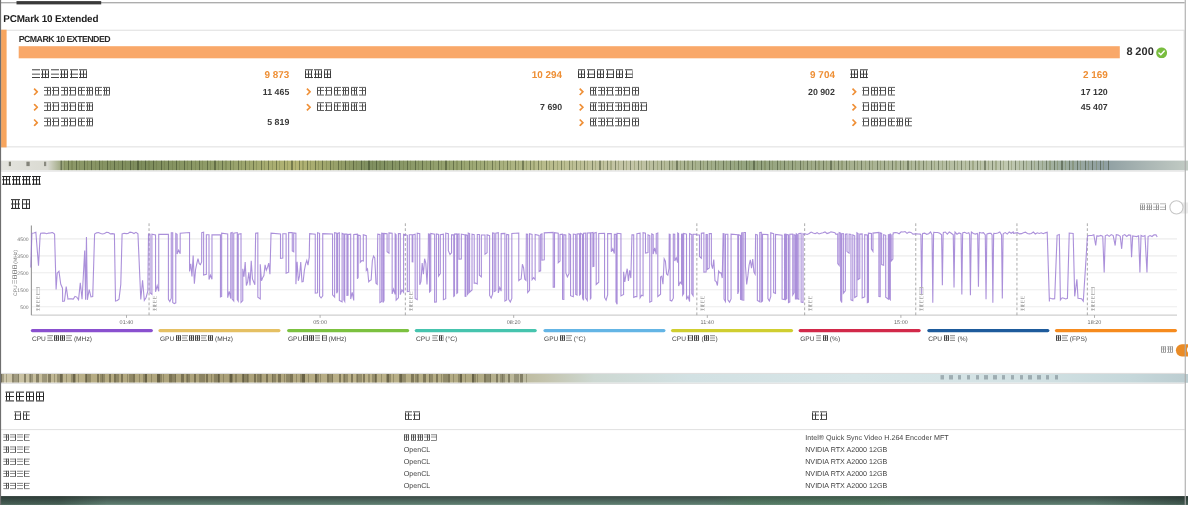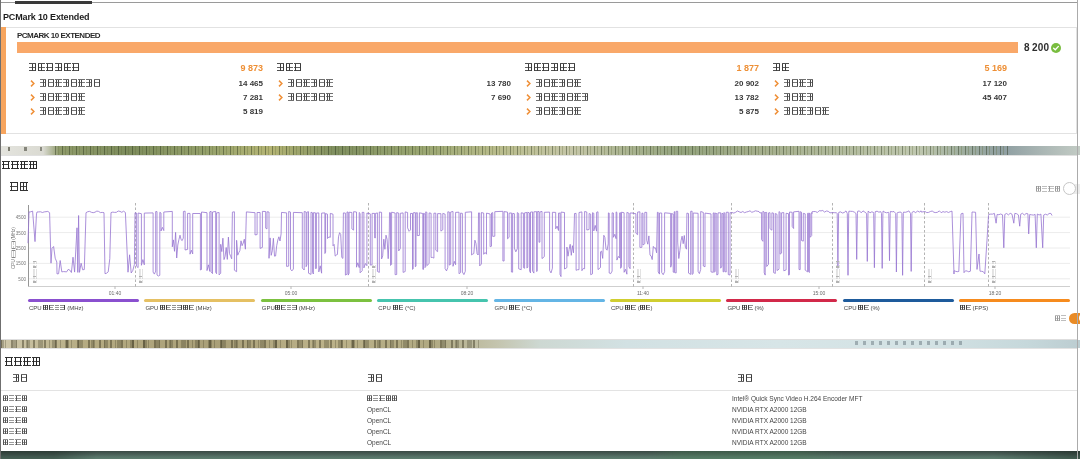--- a/index.html
+++ b/index.html
@@ -24,75 +24,72 @@
       <path d="M2.6 5.2 L4.3 6.8 L7.4 3.4" stroke="#fff" stroke-width="1.3" fill="none" stroke-linecap="round"></path>
     </svg>
 <div class="ab" style="left:28.5px;top:62.5px;font-size:9px"><span class="cj" style="width:50.6px;--k:#3c3c3c;"></span></div>
 <div class="ab" style="left:17px;top:62.5px;width:246px;text-align:right;font-size:9px;font-weight:bold;color:#ee8f35">9 873</div>
 <div class="ab" style="left:29.5px;top:79.5px">
       <svg style="display:block" width="5" height="7" viewBox="0 0 5 7">
         <path d="M1 .6 L3.9 3.5 L1 6.4" stroke="#ef9038" stroke-width="1.5" fill="none"></path>
       </svg>
     </div>
 <div class="ab" style="left:40px;top:79px;font-size:8px"><span class="cj" style="width:60.3px;--k:#4a4a4a;"></span></div>
-<div class="ab" style="left:17px;top:79px;width:246px;text-align:right;font-size:8px;font-weight:bold;color:#383838">14 465</div>
+<div class="ab" style="left:17px;top:79px;width:246px;text-align:right;font-size:8px;font-weight:bold;color:#383838">11 465</div>
 <div class="ab" style="left:29.5px;top:93.5px">
       <svg style="display:block" width="5" height="7" viewBox="0 0 5 7">
         <path d="M1 .6 L3.9 3.5 L1 6.4" stroke="#ef9038" stroke-width="1.5" fill="none"></path>
       </svg>
     </div>
 <div class="ab" style="left:40px;top:93px;font-size:8px"><span class="cj" style="width:45.0px;--k:#4a4a4a;"></span></div>
-<div class="ab" style="left:17px;top:93px;width:246px;text-align:right;font-size:8px;font-weight:bold;color:#383838">7 281</div>
 <div class="ab" style="left:29.5px;top:107.5px">
       <svg style="display:block" width="5" height="7" viewBox="0 0 5 7">
         <path d="M1 .6 L3.9 3.5 L1 6.4" stroke="#ef9038" stroke-width="1.5" fill="none"></path>
       </svg>
     </div>
 <div class="ab" style="left:40px;top:107px;font-size:8px"><span class="cj" style="width:45.0px;--k:#4a4a4a;"></span></div>
 <div class="ab" style="left:17px;top:107px;width:246px;text-align:right;font-size:8px;font-weight:bold;color:#383838">5 819</div>
 <div class="ab" style="left:276.5px;top:62.5px;font-size:9px"><span class="cj" style="width:24.7px;--k:#3c3c3c;"></span></div>
+<div class="ab" style="left:265px;top:62.5px;width:246px;text-align:right;font-size:9px;font-weight:bold;color:#ee8f35">10 294</div>
 <div class="ab" style="left:277.5px;top:79.5px">
       <svg style="display:block" width="5" height="7" viewBox="0 0 5 7">
         <path d="M1 .6 L3.9 3.5 L1 6.4" stroke="#ef9038" stroke-width="1.5" fill="none"></path>
       </svg>
     </div>
 <div class="ab" style="left:288px;top:79px;font-size:8px"><span class="cj" style="width:45.0px;--k:#4a4a4a;"></span></div>
-<div class="ab" style="left:265px;top:79px;width:246px;text-align:right;font-size:8px;font-weight:bold;color:#383838">13 780</div>
 <div class="ab" style="left:277.5px;top:93.5px">
       <svg style="display:block" width="5" height="7" viewBox="0 0 5 7">
         <path d="M1 .6 L3.9 3.5 L1 6.4" stroke="#ef9038" stroke-width="1.5" fill="none"></path>
       </svg>
     </div>
 <div class="ab" style="left:288px;top:93px;font-size:8px"><span class="cj" style="width:45.0px;--k:#4a4a4a;"></span></div>
 <div class="ab" style="left:265px;top:93px;width:246px;text-align:right;font-size:8px;font-weight:bold;color:#383838">7 690</div>
 <div class="ab" style="left:524.5px;top:62.5px;font-size:9px"><span class="cj" style="width:50.6px;--k:#3c3c3c;"></span></div>
-<div class="ab" style="left:513px;top:62.5px;width:246px;text-align:right;font-size:9px;font-weight:bold;color:#ee8f35">1 877</div>
+<div class="ab" style="left:513px;top:62.5px;width:246px;text-align:right;font-size:9px;font-weight:bold;color:#ee8f35">9 704</div>
 <div class="ab" style="left:525.5px;top:79.5px">
       <svg style="display:block" width="5" height="7" viewBox="0 0 5 7">
         <path d="M1 .6 L3.9 3.5 L1 6.4" stroke="#ef9038" stroke-width="1.5" fill="none"></path>
       </svg>
     </div>
 <div class="ab" style="left:536px;top:79px;font-size:8px"><span class="cj" style="width:45.0px;--k:#4a4a4a;"></span></div>
 <div class="ab" style="left:513px;top:79px;width:246px;text-align:right;font-size:8px;font-weight:bold;color:#383838">20 902</div>
 <div class="ab" style="left:525.5px;top:93.5px">
       <svg style="display:block" width="5" height="7" viewBox="0 0 5 7">
         <path d="M1 .6 L3.9 3.5 L1 6.4" stroke="#ef9038" stroke-width="1.5" fill="none"></path>
       </svg>
     </div>
 <div class="ab" style="left:536px;top:93px;font-size:8px"><span class="cj" style="width:52.6px;--k:#4a4a4a;"></span></div>
-<div class="ab" style="left:513px;top:93px;width:246px;text-align:right;font-size:8px;font-weight:bold;color:#383838">13 782</div>
 <div class="ab" style="left:525.5px;top:107.5px">
       <svg style="display:block" width="5" height="7" viewBox="0 0 5 7">
         <path d="M1 .6 L3.9 3.5 L1 6.4" stroke="#ef9038" stroke-width="1.5" fill="none"></path>
       </svg>
     </div>
 <div class="ab" style="left:536px;top:107px;font-size:8px"><span class="cj" style="width:45.0px;--k:#4a4a4a;"></span></div>
-<div class="ab" style="left:513px;top:107px;width:246px;text-align:right;font-size:8px;font-weight:bold;color:#383838">5 875</div>
 <div class="ab" style="left:772.5px;top:62.5px;font-size:9px"><span class="cj" style="width:16.0px;--k:#3c3c3c;"></span></div>
-<div class="ab" style="left:761px;top:62.5px;width:246px;text-align:right;font-size:9px;font-weight:bold;color:#ee8f35">5 169</div>
+<div class="ab" style="left:761px;top:62.5px;width:246px;text-align:right;font-size:9px;font-weight:bold;color:#ee8f35">2 169</div>
 <div class="ab" style="left:773.5px;top:79.5px">
       <svg style="display:block" width="5" height="7" viewBox="0 0 5 7">
         <path d="M1 .6 L3.9 3.5 L1 6.4" stroke="#ef9038" stroke-width="1.5" fill="none"></path>
       </svg>
     </div>
 <div class="ab" style="left:784px;top:79px;font-size:8px"><span class="cj" style="width:29.6px;--k:#4a4a4a;"></span></div>
 <div class="ab" style="left:761px;top:79px;width:246px;text-align:right;font-size:8px;font-weight:bold;color:#383838">17 120</div>
 <div class="ab" style="left:773.5px;top:93.5px">
       <svg style="display:block" width="5" height="7" viewBox="0 0 5 7">
         <path d="M1 .6 L3.9 3.5 L1 6.4" stroke="#ef9038" stroke-width="1.5" fill="none"></path>

